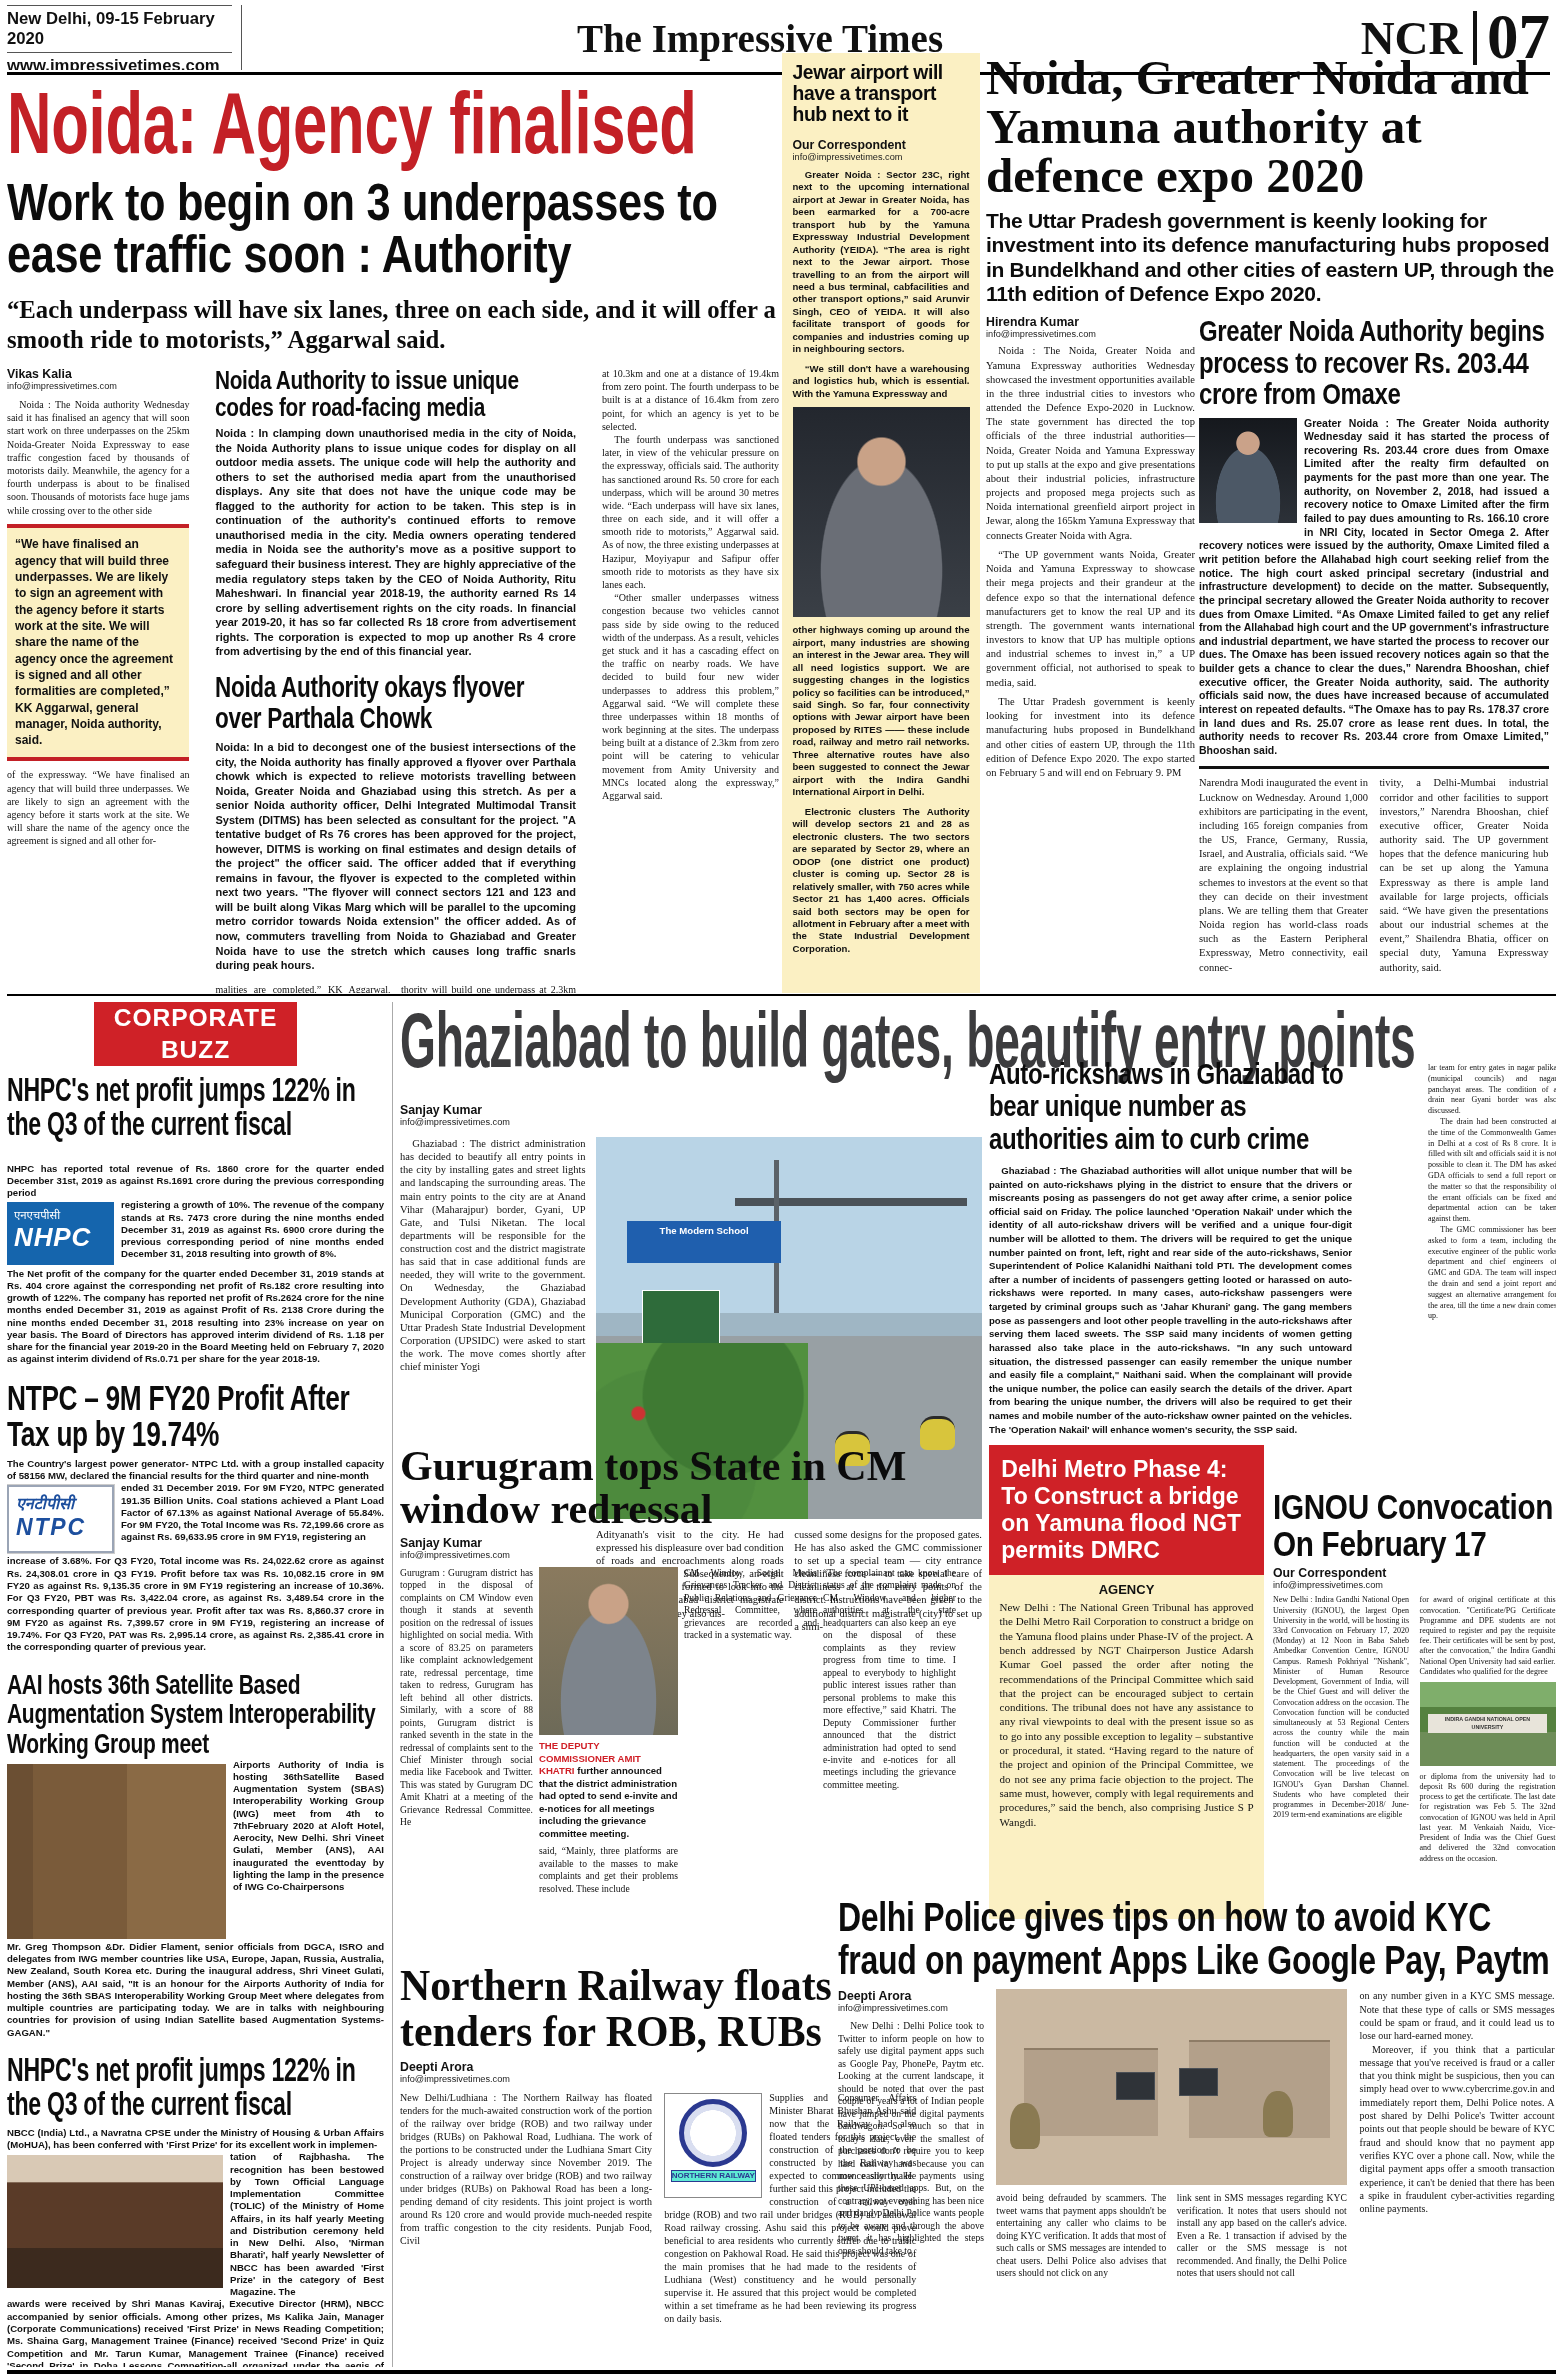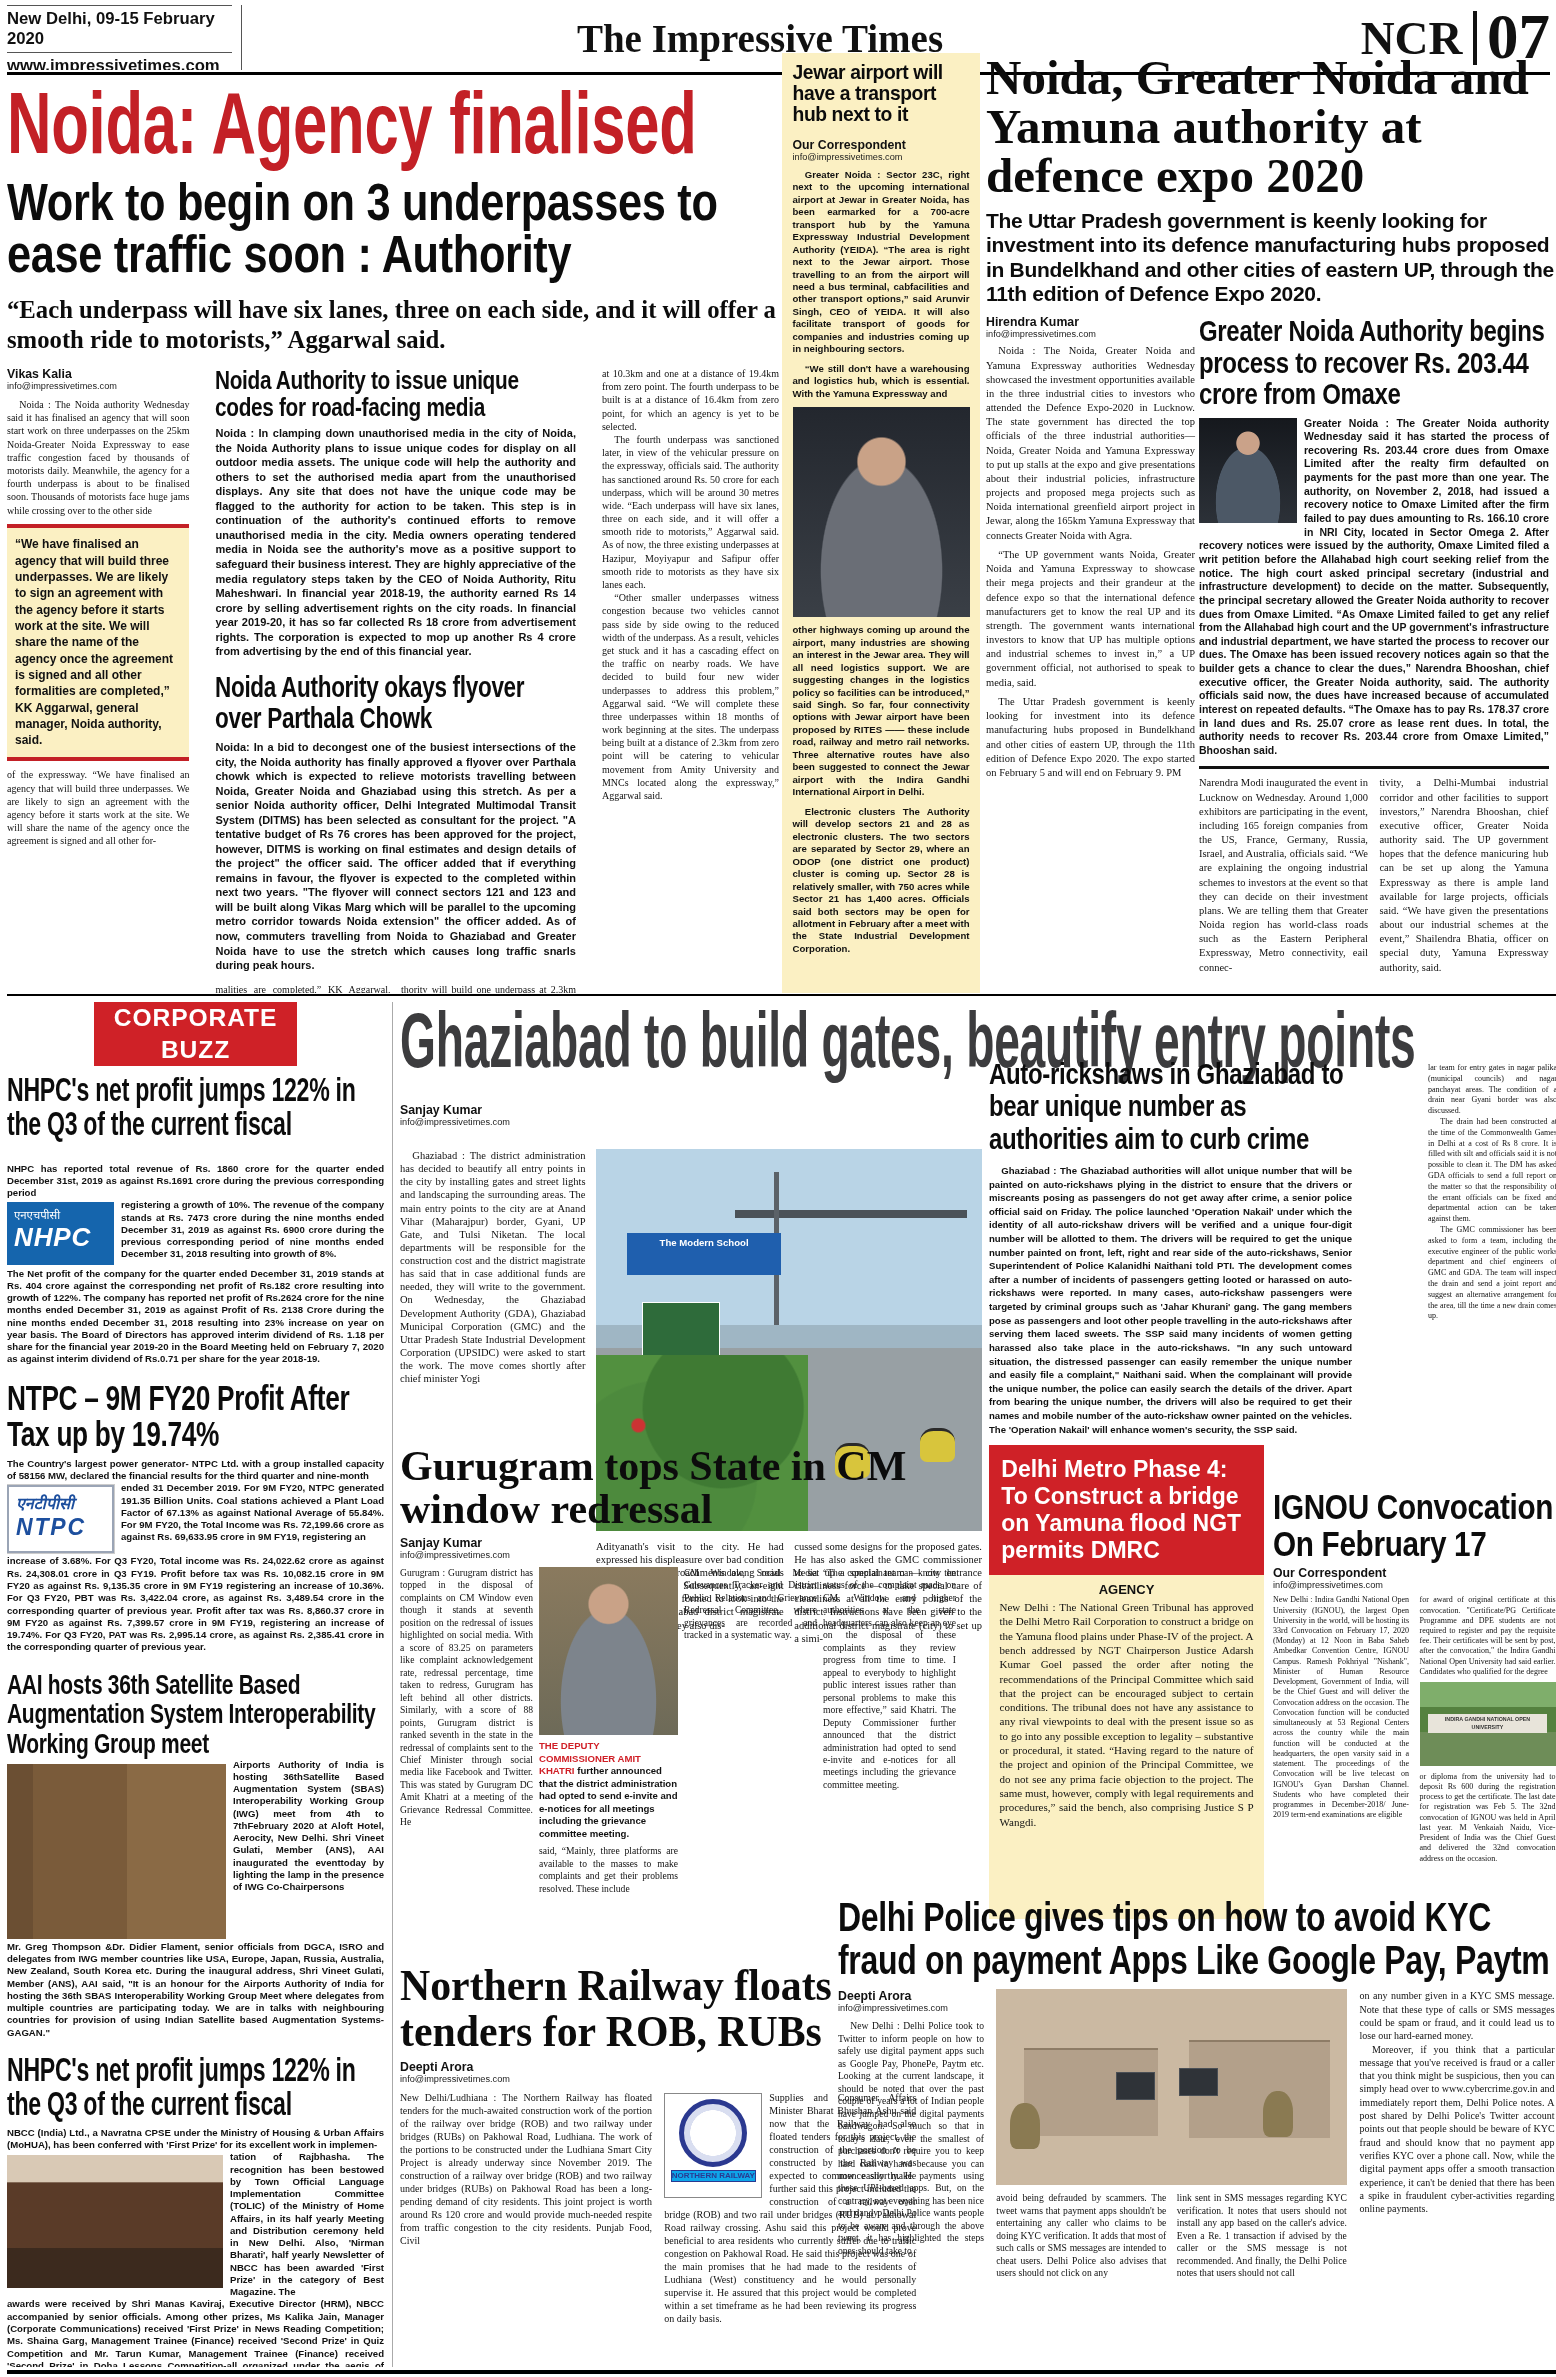--- a/index.html
+++ b/index.html
@@ -104,21 +104,21 @@
     background:linear-gradient(90deg,#6b4f33 0 12%,#7a5b3a 12% 55%,#8a6a45 55% 100%),#7a5b3a}
   .nbcc-h{font-size:33px;margin-top:14px}
   #photo-nbcc{float:left;width:216px;height:133px;margin:3.5px 7px 1.8px 0;
     background:linear-gradient(#d9c9b5 0 20%,#5a3b28 21% 70%,#3c2a1e 70% 100%)}
   .clearfix::after{content:"";display:block;clear:both}
 
   
   #gz-head{left:400px;top:1002px;width:1157px;height:98px}
   .gz-h{font-size:77px;color:#3c3c3e;white-space:nowrap;line-height:1}
   #gz-body{left:400px;top:1103px;width:582px;height:658px}
-  #gz-cols{display:flex;gap:10.5px;margin-top:22px}
+  #gz-cols{display:flex;gap:10.5px;margin-top:10px}
   #gz-c1{width:186px;max-height:263px;overflow:hidden}
   .gz-body-t{font-size:10.5px;line-height:1.25}
   #gz-right{width:386px}
   #photo-road{width:386px;height:382px;position:relative;background:linear-gradient(#b9d4e6 0 46%,#9fb6c4 46% 52%,#98a0a4 52% 100%)}
   .gantry{position:absolute;left:36%;top:16%;width:60%;height:8px;background:#4b5258}
   .gantry-post{position:absolute;left:46%;top:6%;width:5.3px;height:40%;background:#5b6268}
   .billboard{position:absolute;left:8%;top:22%;width:40%;height:11%;background:#1f5fae;color:#fff;
              font:bold 9.6px/1.2 "Liberation Sans",sans-serif;padding:3.5px;text-align:center}
   .signgreen{position:absolute;left:12%;top:40%;width:20%;height:16%;background:#2e6b3a;border:1.8px solid #fff}
   .bushes{position:absolute;left:0;bottom:0;width:55%;height:46%;
@@ -168,21 +168,21 @@
               font:bold 5.3px/1.4 "Liberation Sans",sans-serif;text-align:center;padding:1.8px}
 
   
   #railway{left:400px;top:1963px;width:519px;height:405px}
   .rail-h{font-size:44px;line-height:1.04}
   #rail-cols{display:flex;gap:12.3px;margin-top:7px}
   #rail-cols .rcol{width:252px;font-size:10px;line-height:1.3;text-align:justify}
   .logo-nr{float:left;width:98px;height:105px;border:0.9px solid #888;margin:1.8px 7px 1.8px 0;padding:5.3px;text-align:center}
   .nr-circle{width:68px;height:68px;margin:0 auto;border-radius:50%;border:5.3px solid #2b3990;
              background:radial-gradient(circle,#fff 0 55%,#d9def0 56%)}
-  .nr-band{margin-top:3.5px;background:#0ea5e9;border:0.9px solid #2b3990;color:#2b3990;
+  .nr-band{margin-top:3.5px;background:#5eead4;border:0.9px solid #2b3990;color:#2b3990;
            font:bold 8px/1.2 "Liberation Sans",sans-serif}
 
   
   #police{left:838px;top:1896px;width:719px;height:472px}
   .pol-h{font-size:40px;line-height:1.08}
   #pol-row{display:flex;gap:12.3px;margin-top:7px}
   #pol-c1{width:146px}
   .pol-body{font-size:9.6px;line-height:1.3;text-align:justify}
   #pol-c2{width:351px}
   #photo-callcenter{width:351px;height:196px;position:relative;background:#cbb9a2}

